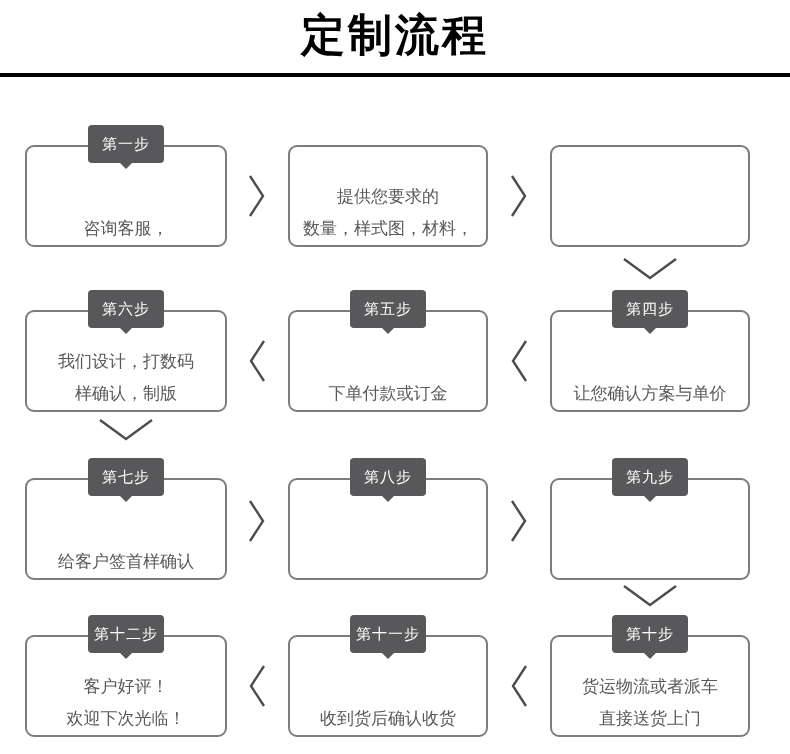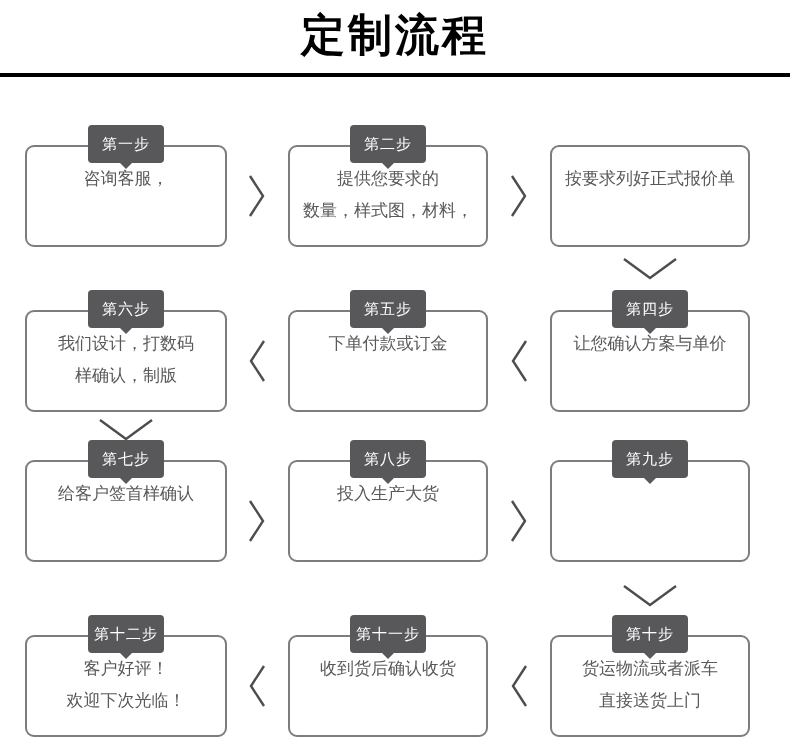--- a/index.html
+++ b/index.html
@@ -27,29 +27,29 @@
     position:absolute;top:73px;left:0;
     width:790px;height:4px;background:#000;
   }
   .step{
     position:absolute;height:102px;
     background:#fff;
     border:2px solid var(--box-border);
     border-radius:9px;
     box-sizing:border-box;
     display:flex;flex-direction:column;
-    justify-content:flex-start;align-items:center;
+    justify-content:flex-end;align-items:center;
     padding-top:16px;
   }
   .c1{left:25px;width:202px;}
   .c2{left:288px;width:200px;}
   .c3{left:550px;width:200px;}
   .r1{top:145px;}
   .r2{top:310px;}
-  .r3{top:460px;}
+  .r3{top:478px;}
   .r4{top:635px;}
   .badge{
     position:absolute;top:-22px;left:50%;margin-left:-38px;
     width:76px;height:38px;line-height:38px;
     background:var(--badge-bg);
     color:#fff;font-size:15px;text-align:center;
     border-radius:4px;
     letter-spacing:1px;
   }
   .notch{
@@ -75,30 +75,26 @@
   <div class="page-title">定制流程</div>
   <div class="title-rule"></div>
 
   <div class="step r1 c1">
     <div class="badge"><span>第一步</span><i class="notch"></i></div>
     <div class="lines">
       <div>咨询客服，</div>
     </div>
   </div>
   <div class="step r1 c2">
-    <div class="badge"><span>第二步</span><i class="notch"></i></div>
     <div class="lines">
       <div>提供您要求的</div>
       <div>数量，样式图，材料，</div>
     </div>
   </div>
   <div class="step r1 c3">
-    <div class="lines">
-      <div>按要求列好正式报价单</div>
-    </div>
   </div>
 
   <div class="step r2 c3">
     <div class="badge"><span>第四步</span><i class="notch"></i></div>
     <div class="lines">
       <div>让您确认方案与单价</div>
     </div>
   </div>
   <div class="step r2 c2">
     <div class="badge"><span>第五步</span><i class="notch"></i></div>
@@ -115,23 +111,20 @@
   </div>
 
   <div class="step r3 c1">
     <div class="badge"><span>第七步</span><i class="notch"></i></div>
     <div class="lines">
       <div>给客户签首样确认</div>
     </div>
   </div>
   <div class="step r3 c2">
     <div class="badge"><span>第八步</span><i class="notch"></i></div>
-    <div class="lines">
-      <div>投入生产大货</div>
-    </div>
   </div>
   <div class="step r3 c3">
     <div class="badge"><span>第九步</span><i class="notch"></i></div>
   </div>
 
   <div class="step r4 c3">
     <div class="badge"><span>第十步</span><i class="notch"></i></div>
     <div class="lines">
       <div>货运物流或者派车</div>
       <div>直接送货上门</div>

